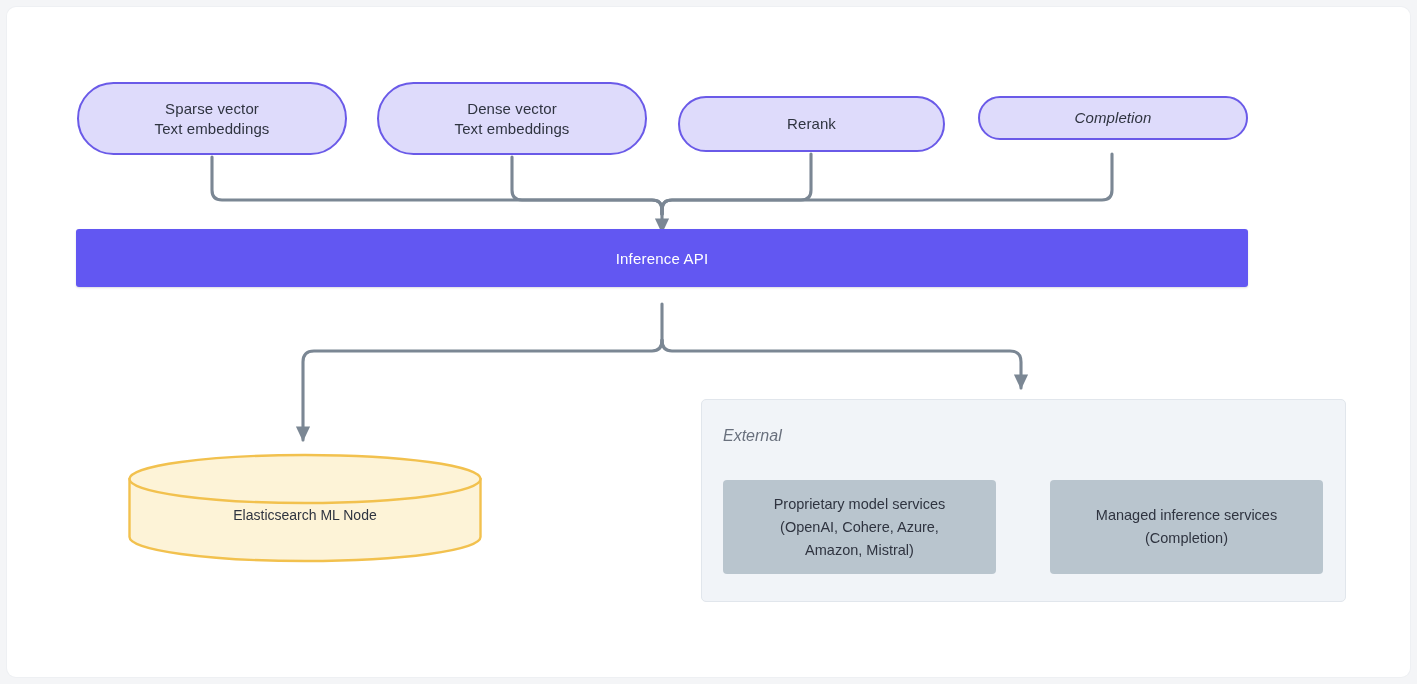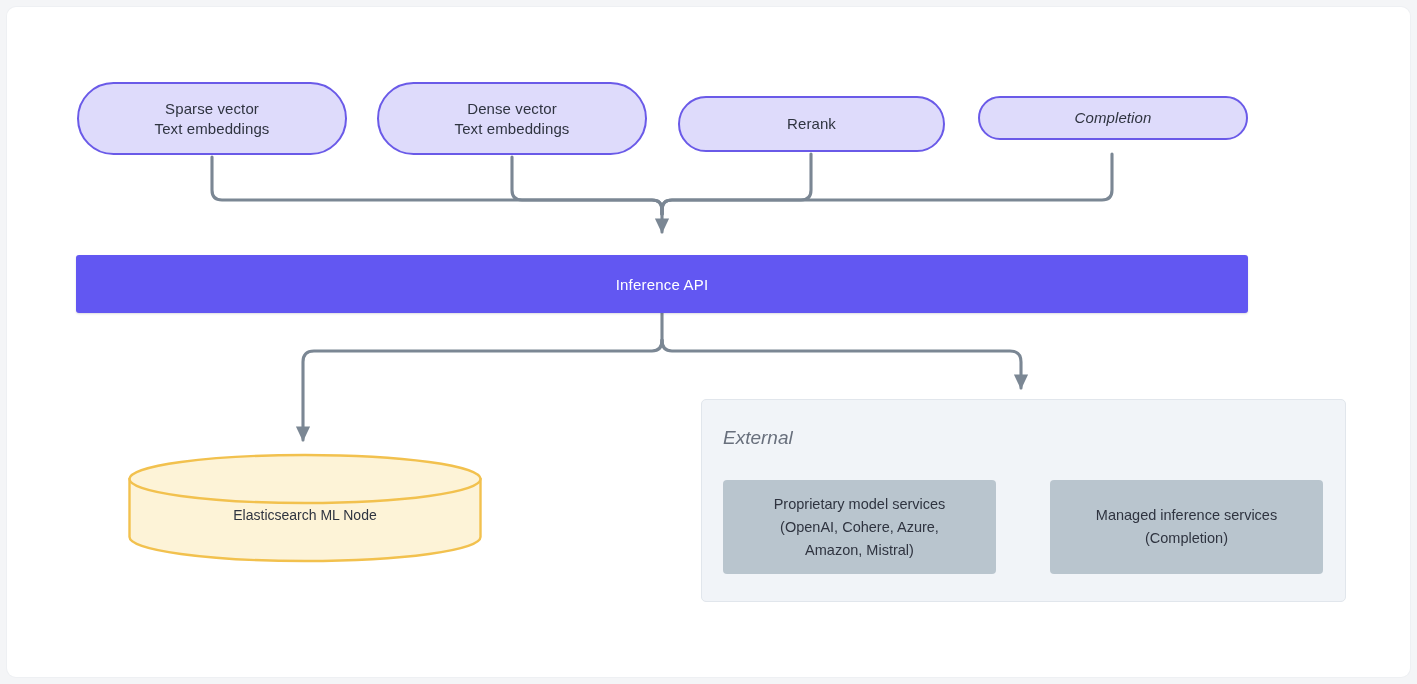--- a/index.html
+++ b/index.html
@@ -55,21 +55,21 @@
     line-height: 20px;
     text-align: center;
     letter-spacing: .1px;
   }
   .capsule .ln { display: block; }
 
   
   #inference-bar {
     position: absolute;
     left: 76px;
-    top: 255px;
+    top: 229px;
     width: 1172px;
     height: 58px;
     background: #6257f2;
     border-radius: 3px;
     display: flex;
     align-items: center;
     justify-content: center;
     color: #ffffff;
     font-size: 15px;
     letter-spacing: .2px;
@@ -110,21 +110,21 @@
     box-sizing: border-box;
     background: #f1f4f8;
     border: 1px solid #e1e6ec;
     border-radius: 5px;
   }
   #external-label {
     position: absolute;
     left: 723px;
     top: 427px;
     color: #69707d;
-    font-size: 19px;
+    font-size: 16px;
     font-style: italic;
   }
   .svc-box {
     position: absolute;
     box-sizing: border-box;
     background: #b9c5ce;
     border-radius: 4px;
     display: flex;
     flex-direction: column;
     align-items: center;

